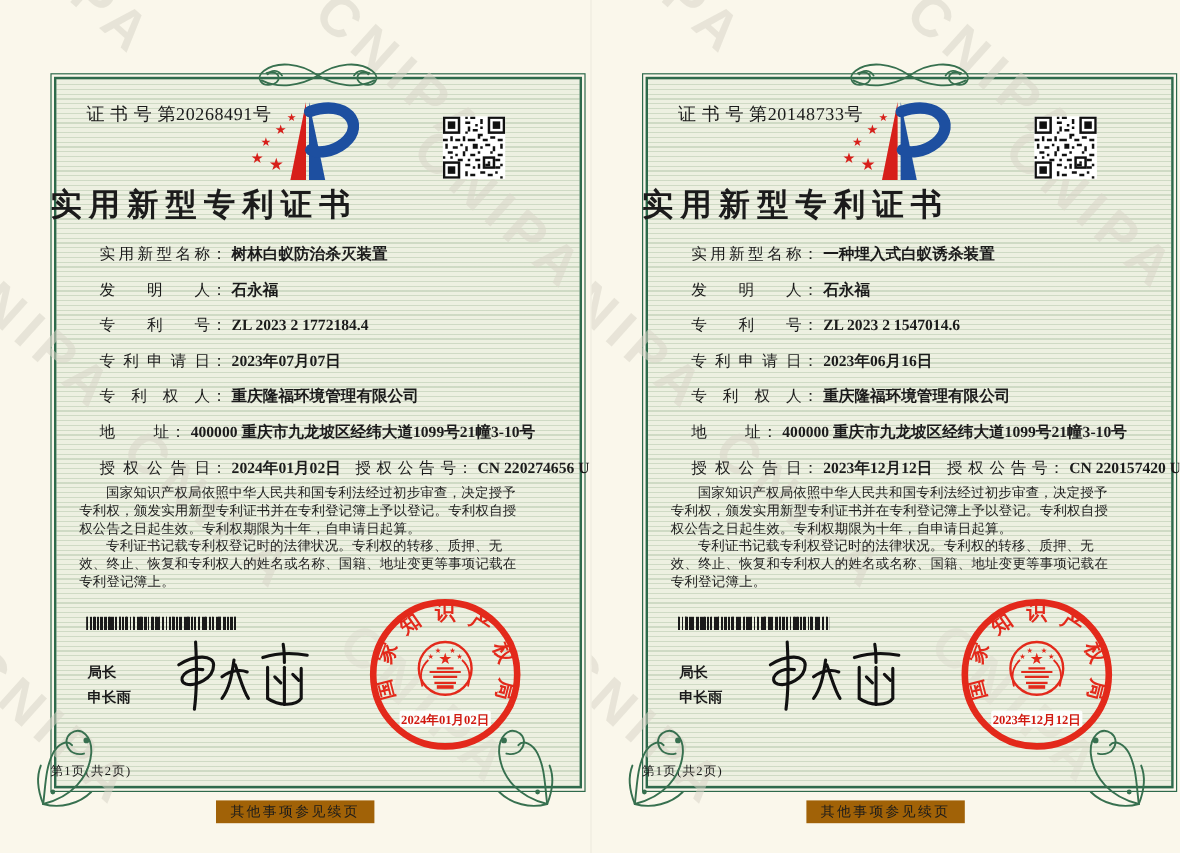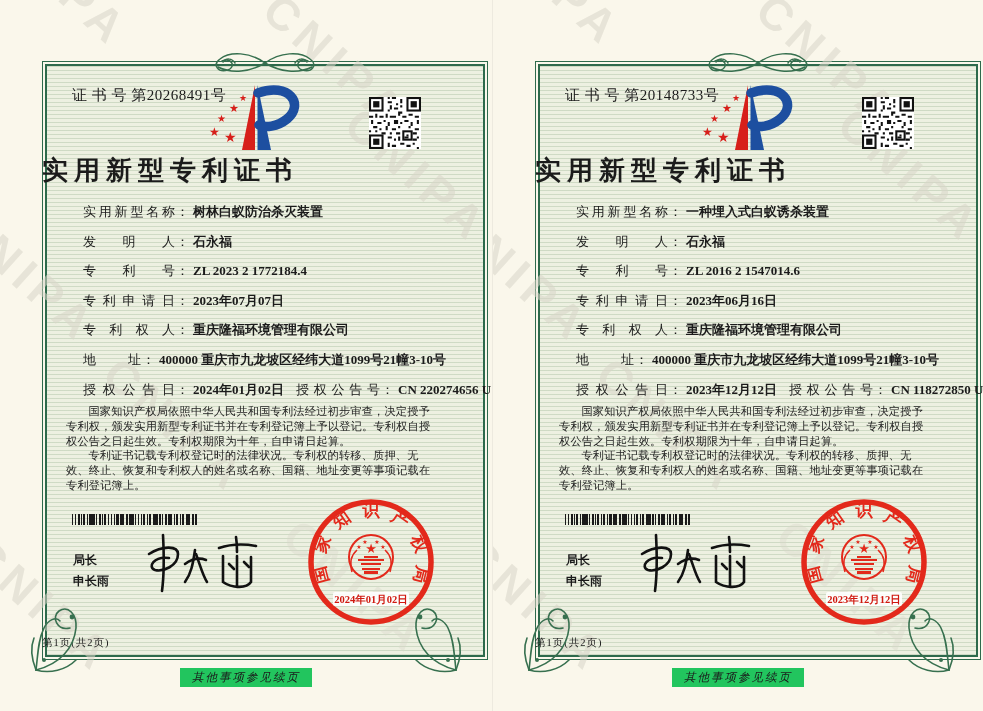--- a/index.html
+++ b/index.html
@@ -71,22 +71,22 @@
 
   .director{position:absolute;left:73px;top:551px;
     font-family:Liberation Mono, monospace;
     font-size:12px;font-weight:600;line-height:21px;}
   .signature{position:absolute;left:133px;top:524px;}
   .seal{position:absolute;left:306px;top:497px;}
 
   .page-info{position:absolute;left:42px;top:636px;width:446px;text-align:left;
     font-size:10.5px;letter-spacing:1px;}
   .footer-note{position:absolute;left:0;top:667px;width:100%;text-align:center;}
-  .footer-note span{display:inline-block;background:#22c55e;padding:2px 12px;
-    font-size:11.5px;font-style:italic;letter-spacing:2px;}
+  .footer-note span{display:inline-block;background:#a16207;padding:2px 12px;
+    font-size:11.5px;letter-spacing:2px;}
 
   .green{stroke:#37704f;fill:none;stroke-linecap:round;}
 </style>
 </head>
 <body>
 
 <div class="page page-left">
   <span class="wm wm-a">CNIPA</span>
   <span class="wm wm-b">CNIPA</span>
   <span class="wm wm-c">CNIPA</span>
@@ -365,21 +365,21 @@
         <span class="fvalue">一种埋入式白蚁诱杀装置</span>
       </div>
       <div class="frow">
         <span class="flabel">发明人</span>
         <span class="fcolon">：</span>
         <span class="fvalue">石永福</span>
       </div>
       <div class="frow">
         <span class="flabel">专利号</span>
         <span class="fcolon">：</span>
-        <span class="fvalue">ZL 2016 2 1547014.6</span>
+        <span class="fvalue">ZL 2023 2 1547014.6</span>
       </div>
       <div class="frow">
         <span class="flabel">专利申请日</span>
         <span class="fcolon">：</span>
         <span class="fvalue">2023年06月16日</span>
       </div>
       <div class="frow">
         <span class="flabel">专利权人</span>
         <span class="fcolon">：</span>
         <span class="fvalue">重庆隆福环境管理有限公司</span>
@@ -391,21 +391,21 @@
       </div>
       <div class="frow">
         <span class="pair">
           <span class="flabel">授权公告日</span>
           <span class="fcolon">：</span>
           <span class="fvalue">2023年12月12日</span>
         </span>
         <span class="pair pair2">
           <span class="flabel2">授权公告号</span>
           <span class="fcolon">：</span>
-          <span class="fvalue">CN 118272850 U</span>
+          <span class="fvalue">CN 220157420 U</span>
         </span>
       </div>
     </div>
 
     <div class="paras">
       <p>国家知识产权局依照中华人民共和国专利法经过初步审查，决定授予专利权，颁发实用新型专利证书并在专利登记簿上予以登记。专利权自授权公告之日起生效。专利权期限为十年，自申请日起算。</p>
       <p>专利证书记载专利权登记时的法律状况。专利权的转移、质押、无效、终止、恢复和专利权人的姓名或名称、国籍、地址变更等事项记载在专利登记簿上。</p>
     </div>
 
     <div class="barcode"></div>

